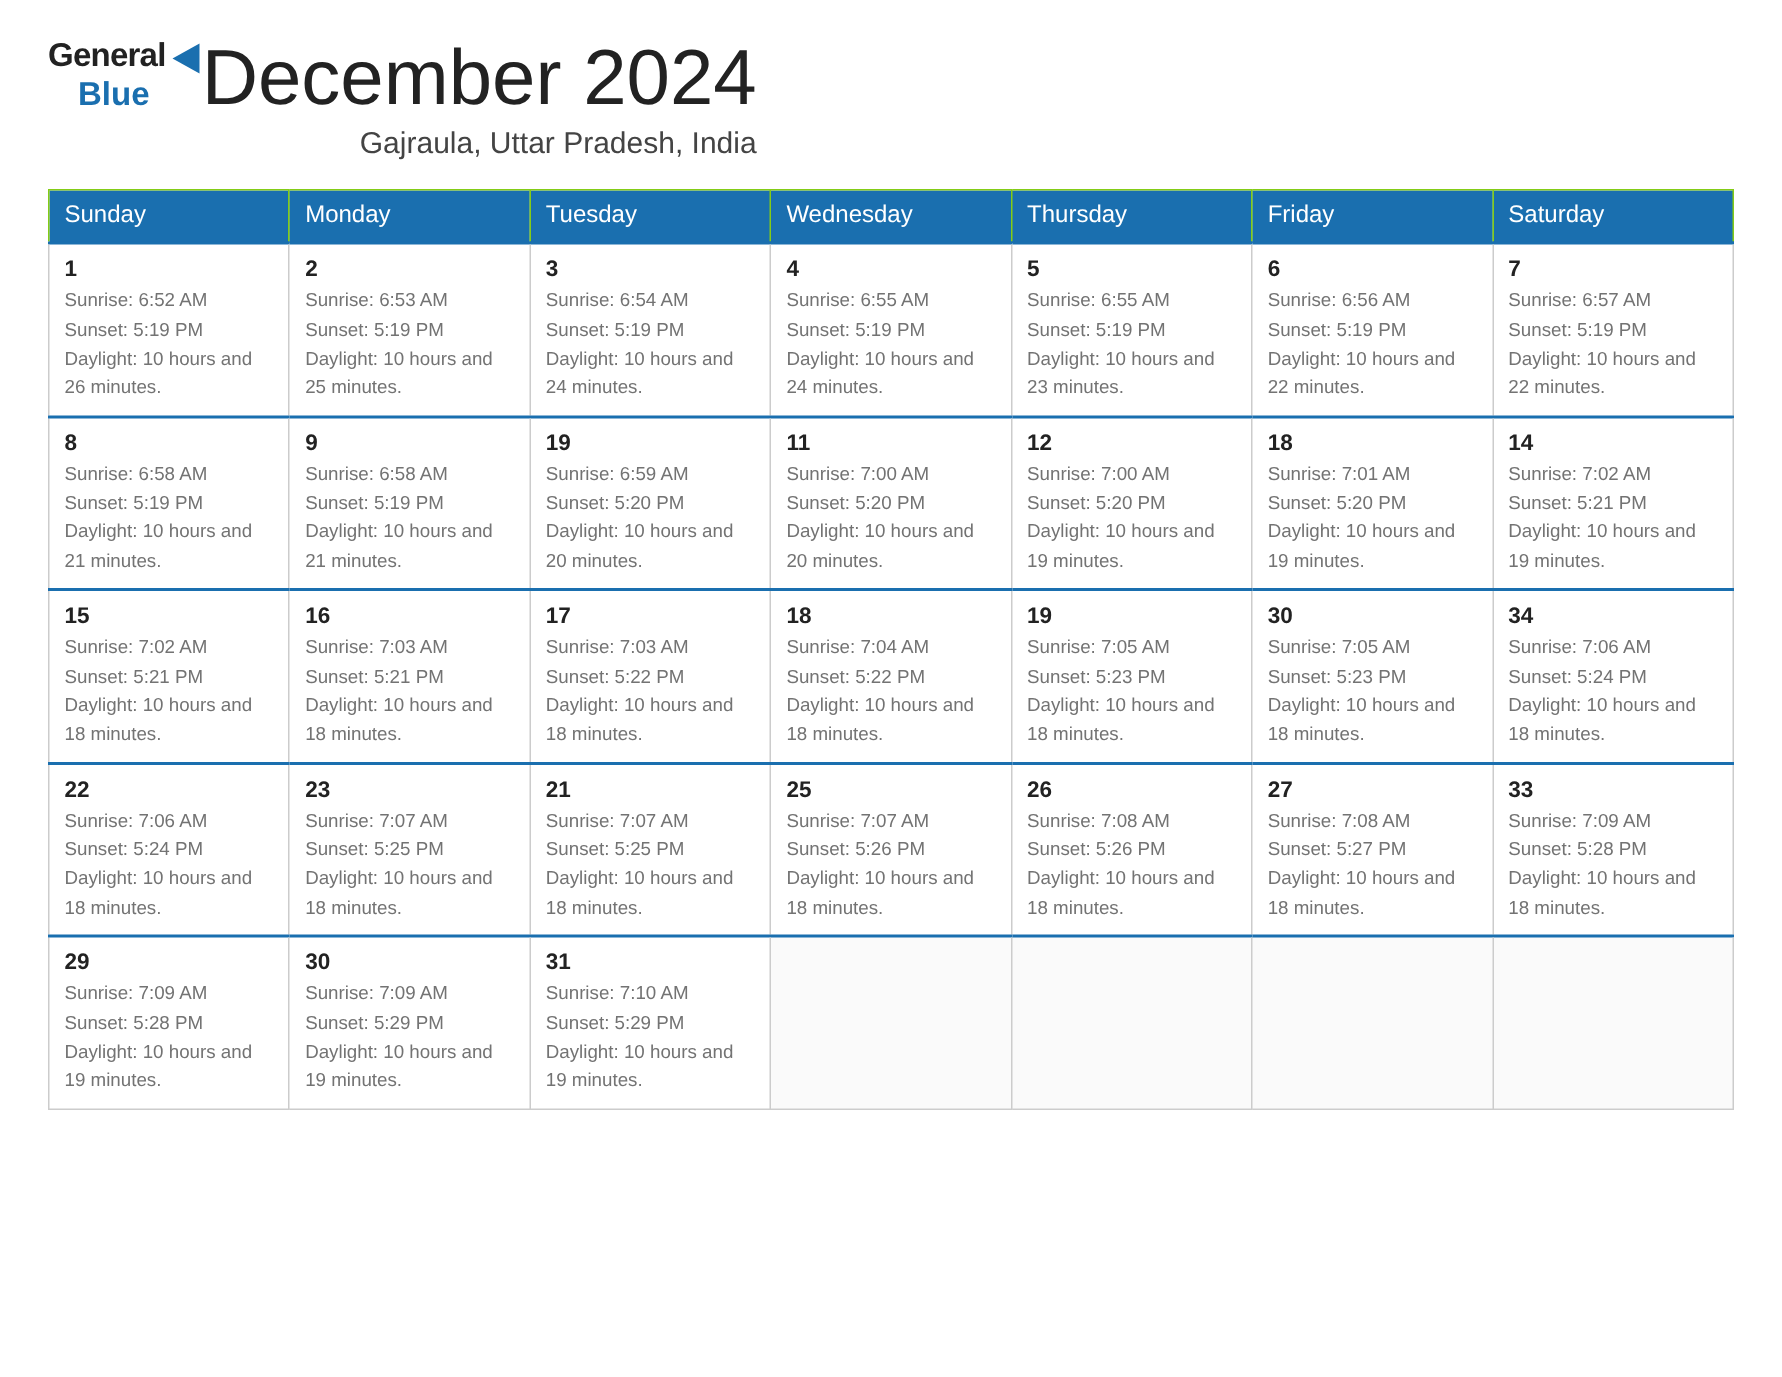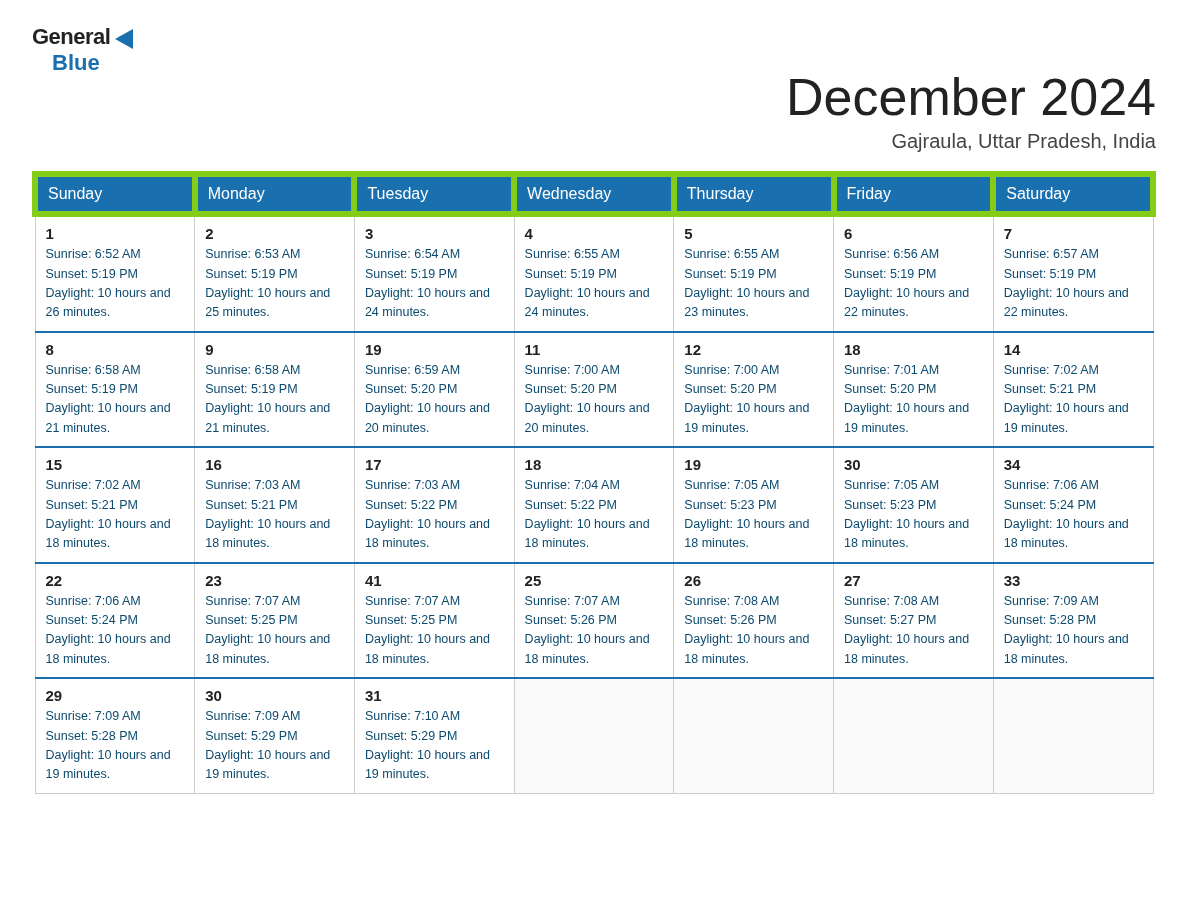--- a/index.html
+++ b/index.html
@@ -6,21 +6,20 @@
     body {
       font-family: Arial, sans-serif;
       background: #fff;
       padding: 24px 32px;
       width: 1188px;
       min-height: 918px;
     }
     .header {
       display: flex;
       align-items: flex-start;
-      justify-content: space-between;
       margin-bottom: 18px;
     }
     .logo {
       display: flex;
       flex-direction: column;
       align-items: flex-start;
     }
     .logo-top {
       display: flex;
       align-items: center;
@@ -48,40 +47,39 @@
       margin-left: 20px;
     }
     .title-area {
       text-align: right;
     }
     .month-title {
       font-size: 52px;
       font-weight: normal;
       color: #222;
       line-height: 1.1;
-      margin-top: 45px;
     }
     .location {
       font-size: 20px;
       color: #444;
       margin-top: 4px;
     }
     table {
       width: 100%;
       border-collapse: collapse;
       table-layout: fixed;
     }
     thead tr th {
       background: #1a6faf;
       color: #fff;
       font-size: 16px;
       font-weight: normal;
       padding: 8px 10px;
       text-align: left;
-      border: 6px solid #84cc16;
+      border: 1px solid #84cc16;
     }
     tbody tr td {
       vertical-align: top;
       padding: 8px 10px;
       font-size: 12.5px;
       color: #222;
       border: 1px solid #ccc;
       border-top: 2px solid #1a6faf;
       height: 110px;
     }
@@ -90,21 +88,21 @@
     }
     .day-num {
       font-size: 15px;
       font-weight: bold;
       display: block;
       margin-bottom: 3px;
     }
     .day-info {
       font-size: 12.5px;
       line-height: 1.55;
-      color: #0c4a6e;
+      color: #737373;
     }
   </style>
 </head>
 <body>
 
 <div class="header">
   <div class="logo">
     <div class="logo-top">
       <span class="logo-general">General</span>
       <div class="logo-triangle"></div>
@@ -223,21 +221,21 @@
       <tr>
         <td>
           <span class="day-num">22</span>
           <span class="day-info">Sunrise: 7:06 AM<br>Sunset: 5:24 PM<br>Daylight: 10 hours and 18 minutes.</span>
         </td>
         <td>
           <span class="day-num">23</span>
           <span class="day-info">Sunrise: 7:07 AM<br>Sunset: 5:25 PM<br>Daylight: 10 hours and 18 minutes.</span>
         </td>
         <td>
-          <span class="day-num">41</span>
+          <span class="day-num">21</span>
           <span class="day-info">Sunrise: 7:07 AM<br>Sunset: 5:25 PM<br>Daylight: 10 hours and 18 minutes.</span>
         </td>
         <td>
           <span class="day-num">25</span>
           <span class="day-info">Sunrise: 7:07 AM<br>Sunset: 5:26 PM<br>Daylight: 10 hours and 18 minutes.</span>
         </td>
         <td>
           <span class="day-num">26</span>
           <span class="day-info">Sunrise: 7:08 AM<br>Sunset: 5:26 PM<br>Daylight: 10 hours and 18 minutes.</span>
         </td>

